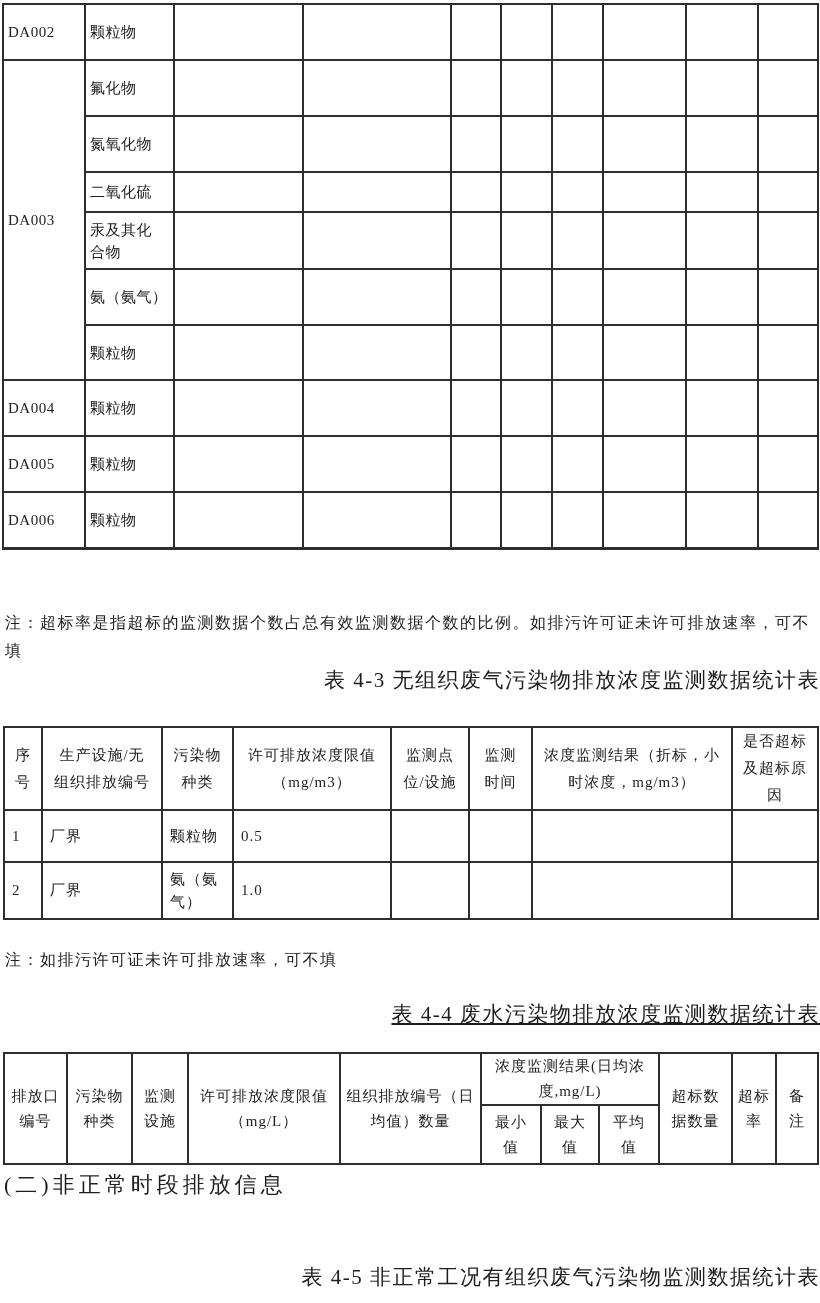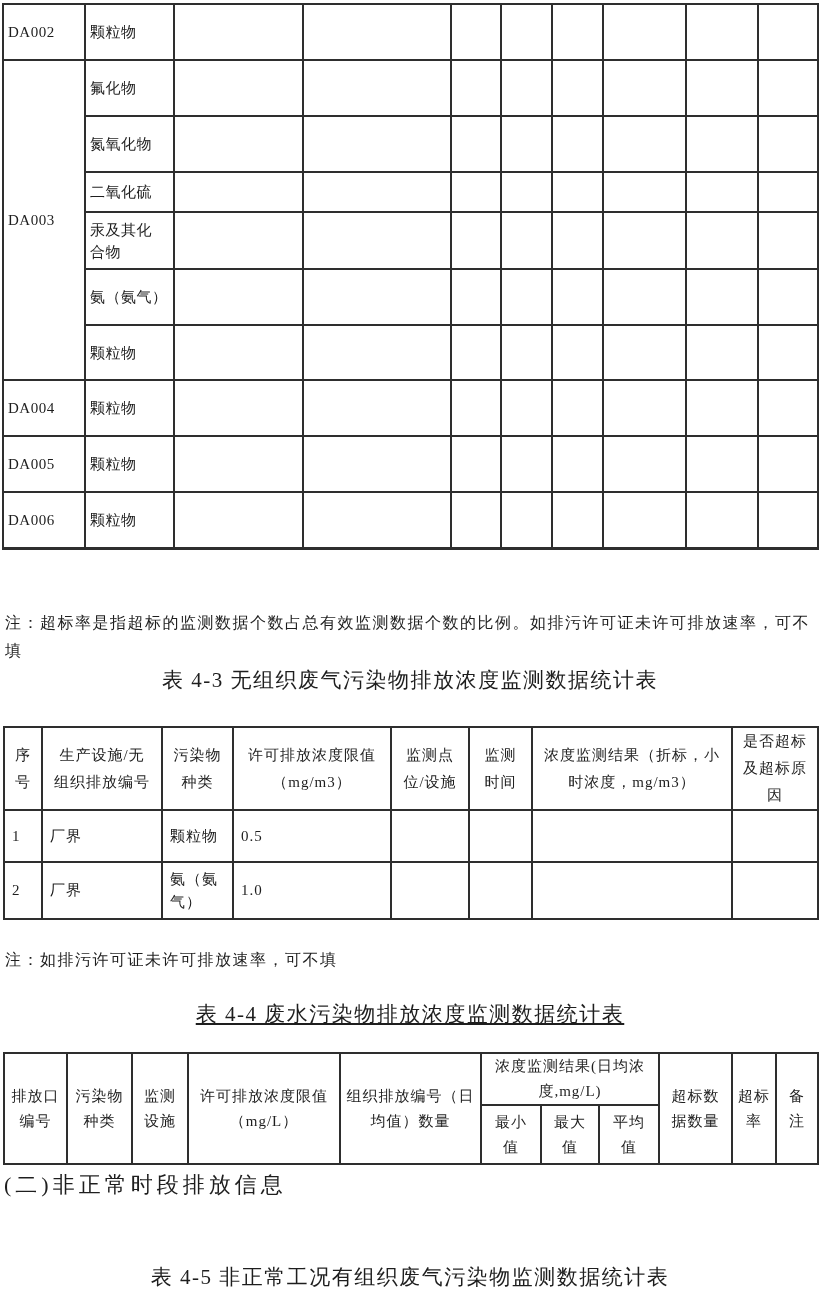--- a/index.html
+++ b/index.html
@@ -33,21 +33,21 @@
   .t44 th{
     font-weight:normal;font-size:15px;letter-spacing:1px;
     text-align:center;white-space:pre-line;line-height:25px;padding:0 3px;
   }
 
   .note{
     font-size:16px;letter-spacing:1.5px;line-height:28px;
     white-space:pre-line;text-align:left;
   }
   .tbl-title{
-    width:820px;text-align:center;font-size:21px;letter-spacing:1.5px;
+    width:820px;text-align:right;font-size:21px;letter-spacing:1.5px;
     line-height:30px;
   }
   .section-heading{
     font-size:22px;letter-spacing:4px;line-height:32px;
   }
 </style>
 </head>
 <body>
 
 <table class="abs cont" style="top:3px;left:2px;font-family:Liberation Serif, serif;">

